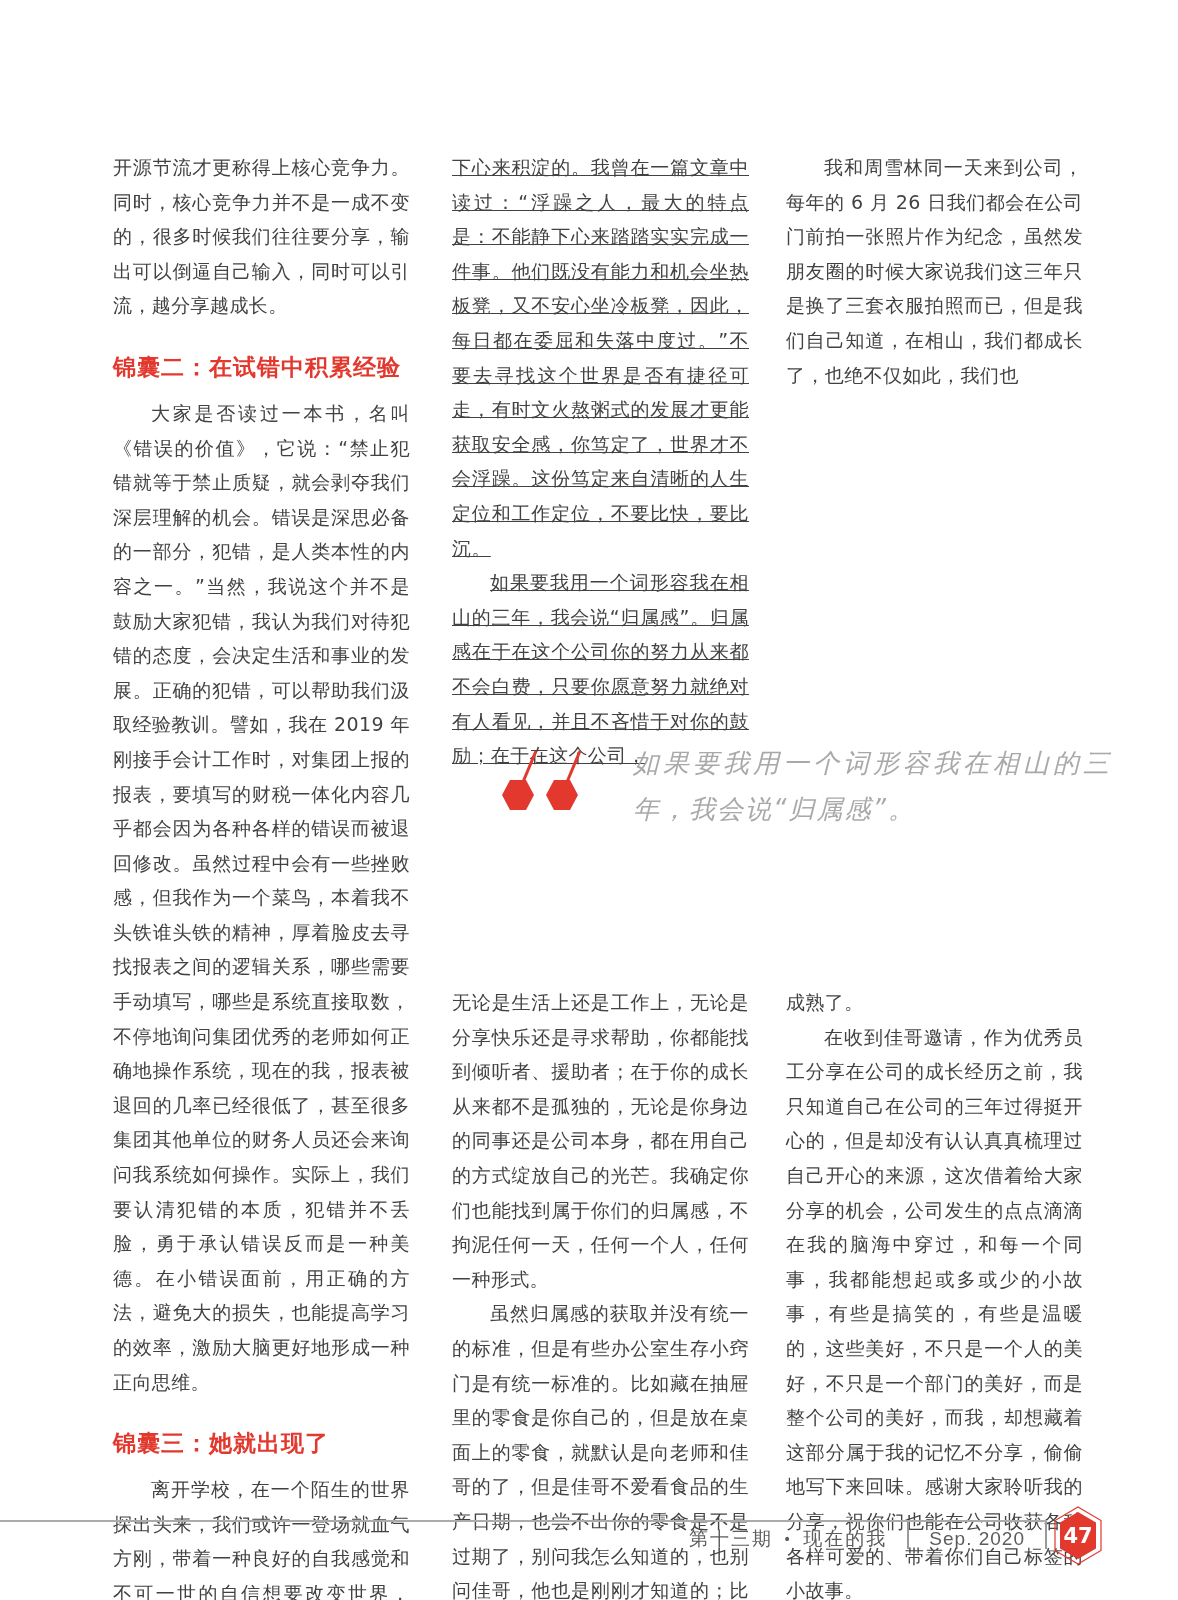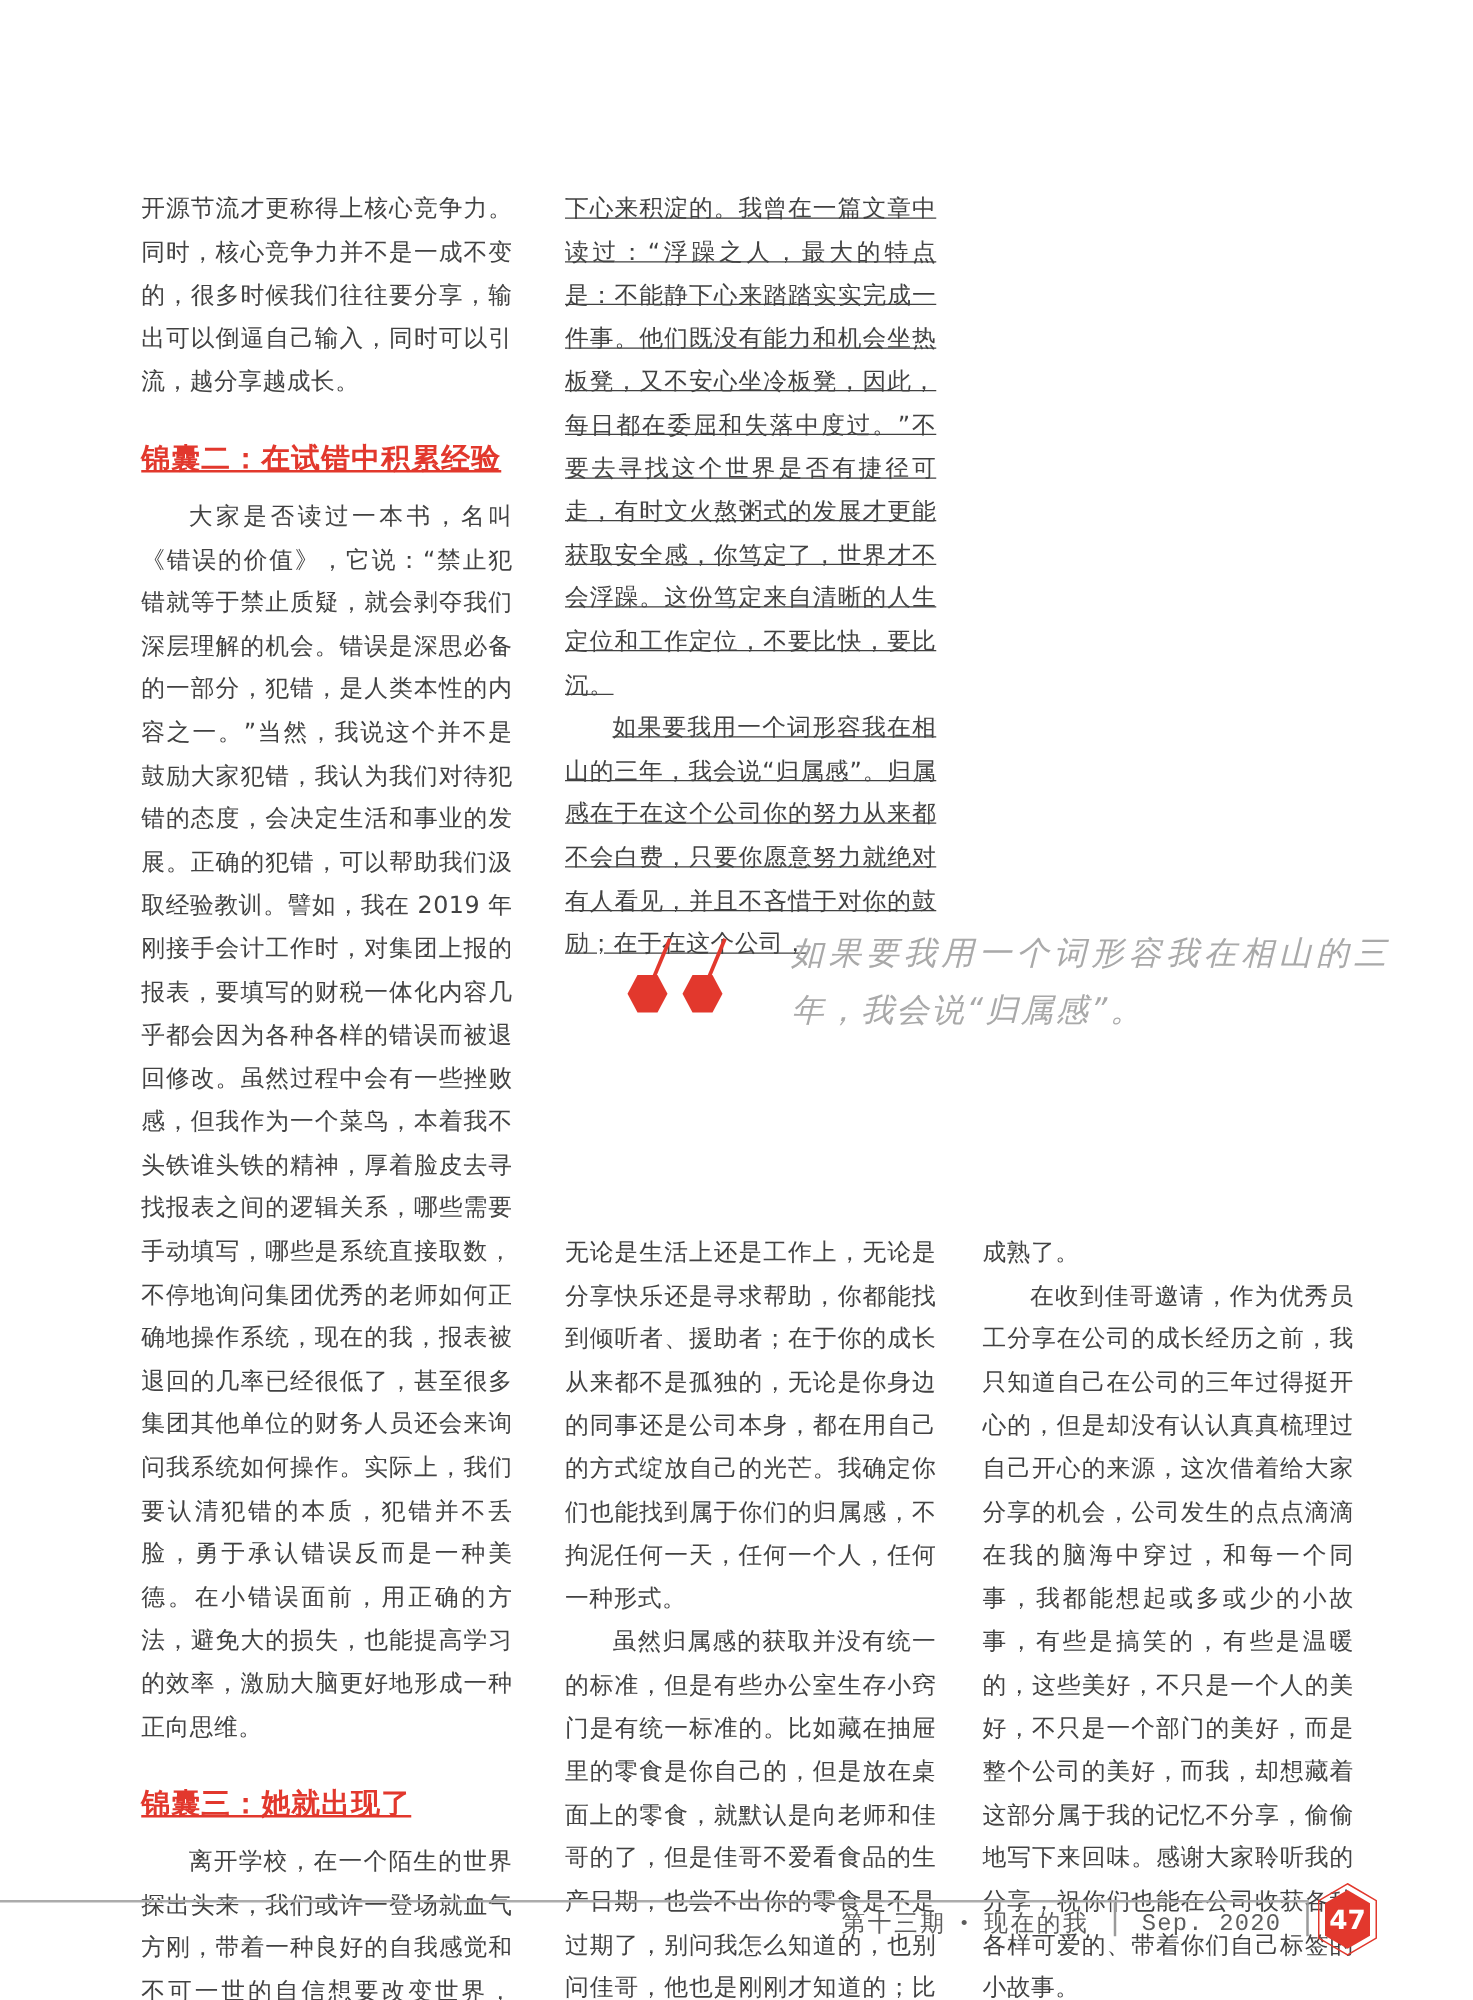--- a/index.html
+++ b/index.html
@@ -25,21 +25,20 @@
   .col p.indent { text-indent:2em; }
   .col p + p { margin-top:0px; }
   h2.cue-heading {
     color:#e2382d;
     font-size:23px;
     font-weight:bold;
     letter-spacing:1px;
     margin:29px 0 14px 0;
     line-height:30px;
     text-align:left;
-    text-decoration:underline;
   }
   .col-left  { left:113px; top:150px; }
   .col-mid-top { left:452px; top:150px;text-decoration:underline; }
   .col-right-top { left:786px; top:150px; }
   .col-mid-bottom { left:452px; top:985px; }
   .col-right-bottom { left:786px; top:985px; }
 
   .pull-quote-mark {
     position:absolute; left:501px; top:746px;
     width:84px; height:66px;
@@ -67,21 +66,21 @@
     letter-spacing:2px;
   }
   .footer-sep {
     width:0; height:27px;
     border-left:2px solid #9a9a9a;
     align-self:flex-start;
     margin:0 20px;
   }
   .footer-sep.last { margin-right:0; }
   .footer-bullet { margin:0 10px; font-size:14px; color:#5c5c5c; }
-  .footer-date { font-family:Liberation Mono, monospace; letter-spacing:1px; }
+  .footer-date { font-family:Liberation Sans, sans-serif; letter-spacing:1px; }
   .page-badge {
     position:absolute; left:1050px; top:1505px;
     width:56px; height:64px;
   }
 </style>
 </head>
 <body>
 
 <div class="page">
 
@@ -92,20 +91,21 @@
     <h2 class="cue-heading">锦囊三：她就出现了</h2>
     <p class="indent">离开学校，在一个陌生的世界探出头来，我们或许一登场就血气方刚，带着一种良好的自我感觉和不可一世的自信想要改变世界，但“试玉要烧三日满，辩才需待七年期。”放眼望去，我们所见的行业大拿，都是经过时间筛选的人，真正的智慧和发展，都是需要沉</p>
   </div>
 
   <div class="col col-mid-top">
     <p>下心来积淀的。我曾在一篇文章中读过：“浮躁之人，最大的特点是：不能静下心来踏踏实实完成一件事。他们既没有能力和机会坐热板凳，又不安心坐冷板凳，因此，每日都在委屈和失落中度过。”不要去寻找这个世界是否有捷径可走，有时文火熬粥式的发展才更能获取安全感，你笃定了，世界才不会浮躁。这份笃定来自清晰的人生定位和工作定位，不要比快，要比沉。</p>
     <p class="indent">如果要我用一个词形容我在相山的三年，我会说“归属感”。归属感在于在这个公司你的努力从来都不会白费，只要你愿意努力就绝对有人看见，并且不吝惜于对你的鼓励；在于在这个公司，</p>
   </div>
 
   <div class="col col-right-top">
+    <p class="indent">我和周雪林同一天来到公司，每年的 6 月 26 日我们都会在公司门前拍一张照片作为纪念，虽然发朋友圈的时候大家说我们这三年只是换了三套衣服拍照而已，但是我们自己知道，在相山，我们都成长了，也绝不仅如此，我们也</p>
   </div>
 
   <svg class="pull-quote-mark" viewBox="0 0 84 66" xmlns="http://www.w3.org/2000/svg" aria-hidden="true">
     <polygon points="1,49 9,34 25,34 33,49 25,64 9,64" fill="#e2382d"></polygon>
     <polygon points="45,49 53,34 69,34 77,49 69,64 53,64" fill="#e2382d"></polygon>
     <line x1="22" y1="36" x2="35" y2="5" stroke="#e2382d" stroke-width="3"></line>
     <line x1="66" y1="36" x2="79" y2="5" stroke="#e2382d" stroke-width="3"></line>
   </svg>
   <div class="pull-quote-text">如果要我用一个词形容我在相山的三年，我会说“归属感”。</div>
 

